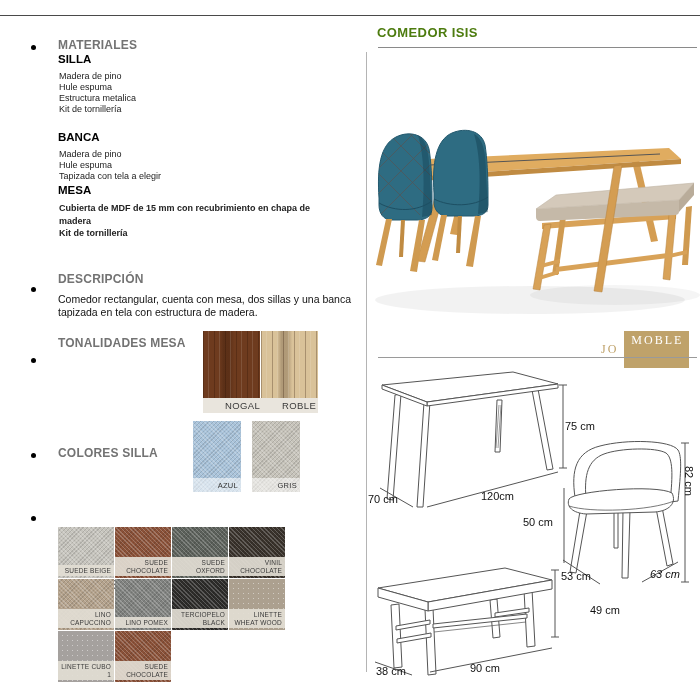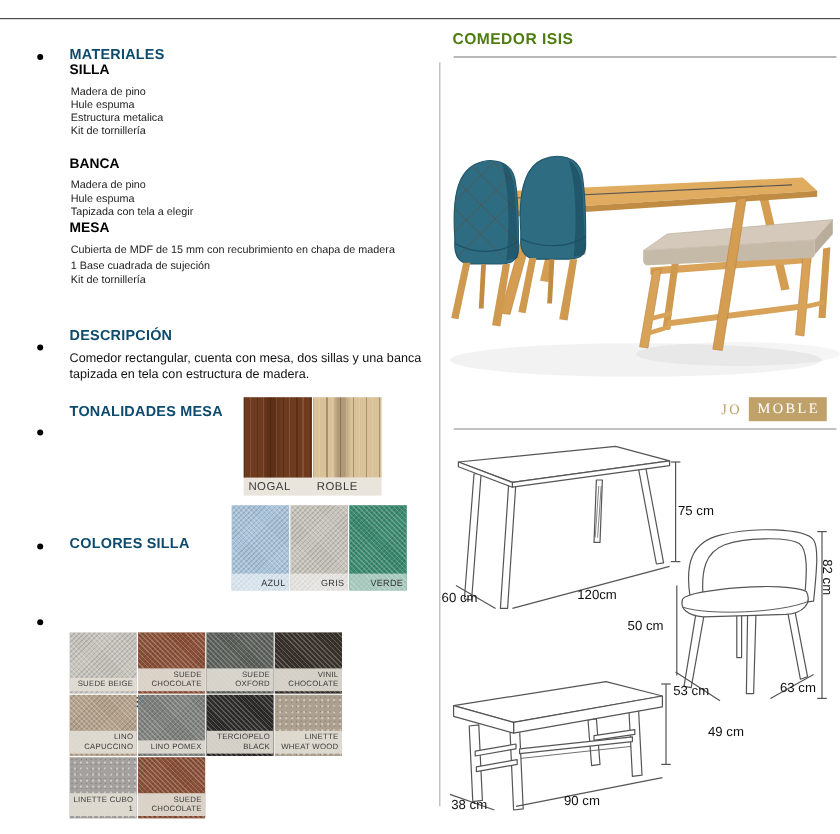--- a/index.html
+++ b/index.html
@@ -4,21 +4,21 @@
 <style>
   * { margin:0; padding:0; box-sizing:border-box; }
   html,body { background:#fff; }
   body { font-family:"Liberation Sans", sans-serif; color:#1a1a1a; }
   .page { position:relative; width:700px; height:695px; background:#fff; overflow:hidden; }
 
   .topline { position:absolute; left:0; top:15px; width:700px; height:0; border-top:1.5px solid #4a4a4a; }
 
   
   .bullet { position:absolute; width:5px; height:5px; border-radius:50%; background:#000; }
-  .h-main { position:absolute; left:58px; font-size:12px; font-weight:bold; color:#0c4a6e; letter-spacing:.2px; }
+  .h-main { position:absolute; left:58px; font-size:12px; font-weight:bold; color:#737373; letter-spacing:.2px; }
   .h-sub  { position:absolute; left:58px; font-size:11.5px; font-weight:bold; color:#000; }
   .body-list { position:absolute; left:59px; width:285px; font-size:9px; color:#222; }
   .body-list div { line-height:11px; }
   .body-list.wide div { line-height:12.5px; }
   .desc-text { position:absolute; left:58px; width:300px; font-size:10.5px; line-height:13px; color:#111; }
 
   
   .swatch-cell { position:relative; overflow:hidden; }
   .fabric::before { content:""; position:absolute; inset:0;
      background-image:
@@ -31,23 +31,23 @@
      background-size:4px 4px, 5px 5px; background-position:0 0, 2px 2px; }
   .wood::before { content:""; position:absolute; inset:0;
      background-image:
        repeating-linear-gradient(90deg, rgba(40,15,0,.28) 0 1px, transparent 1px 5px, rgba(255,255,255,.12) 5px 6px, transparent 6px 11px),
        linear-gradient(90deg, transparent 0 28%, rgba(30,10,0,.22) 36% 46%, transparent 55%); }
 
   .tono-block { position:absolute; left:203px; top:331px; width:115px; }
   .tono-row { display:flex; gap:1px; }
   .tono-cell { width:57px; height:67px; }
   .tono-labels { display:flex; background:#e9e5dd; height:15px; }
-  .tono-labels span { width:57px; font-size:9.5px; color:#3a3a3a; line-height:15px; padding-left:4px; letter-spacing:.4px; }
-
-  .silla-block { position:absolute; left:193px; top:421px; display:flex; gap:1px; }
+  .tono-labels span { width:57px; font-size:9.5px; color:#3a3a3a; line-height:15px; padding-left:22px; letter-spacing:.4px; }
+
+  .silla-block { position:absolute; left:193px; top:421px; display:flex; gap:11px; }
   .silla-cell { width:48px; height:71px; }
   .silla-label { position:absolute; left:0; right:0; bottom:0; height:14px; background:rgba(255,255,255,.55);
      font-size:7.5px; color:#333; text-align:right; padding:3px 3px 0 0; letter-spacing:.3px; }
 
   .banca-grid { position:absolute; left:58px; top:527px; width:229px; display:flex; flex-wrap:wrap; gap:1px; }
   .banca-cell { width:56px; height:51px; }
   .banca-label { position:absolute; left:0; right:0; bottom:2px; background:rgba(226,221,212,.92);
      font-size:6.5px; line-height:7.5px; color:#3a3a3a; text-align:right; padding:2px 3px; letter-spacing:.2px;
      text-transform:uppercase; }
 
@@ -56,21 +56,21 @@
   .title-underline { position:absolute; left:378px; top:47px; width:319px; border-top:1px solid #8a8a8a; }
   .vline { position:absolute; left:366px; top:52px; height:620px; border-left:1px solid #b4b4b4; }
   .photo-divider { position:absolute; left:378px; top:357px; width:319px; border-top:1px solid #9a9a9a; }
 
   .photo { position:absolute; left:370px; top:65px; width:330px; height:290px; }
   .drawings { position:absolute; left:360px; top:360px; width:340px; height:335px; }
 
   .logo { position:absolute; left:601px; top:331px; display:flex; align-items:center;
      font-family:"Liberation Serif", serif; }
   .logo-jo { font-size:12px; letter-spacing:2px; margin-right:6px; }
-  .logo-badge { color:#fff; font-size:12px; letter-spacing:2px; padding:2px 6px 3px 7px; }
+  .logo-badge { color:#fff; font-size:12px; letter-spacing:2px; padding:2px 6px 20px 7px; }
 
   .dim { position:absolute; font-size:11px; color:#111; white-space:nowrap; }
   .dim-vert { writing-mode:vertical-rl; }
 
   line, polyline, path.stroke-only { stroke:#555; }
 </style>
 </head>
 <body>
 
 <div class="page">
@@ -89,23 +89,22 @@
   </div>
 
   <div class="h-sub" style="top:131px;">BANCA</div>
   <div class="body-list" style="top:149px;">
     <div>Madera de pino</div>
     <div>Hule espuma</div>
     <div>Tapizada con tela a elegir</div>
   </div>
 
   <div class="h-sub" style="top:184px;">MESA</div>
-  <div class="body-list wide" style="top:202px; width:280px;">
+  <div class="body-list wide" style="top:202px; width:280px;font-weight:bold;">
     <div>Cubierta de MDF de 15 mm con recubrimiento en chapa de madera</div>
-    <div>1 Base cuadrada de sujeción</div>
     <div>Kit de tornillería</div>
   </div>
 
   <span class="bullet" style="left:31px; top:287px;"></span>
   <div class="h-main" style="top:272px;">DESCRIPCIÓN</div>
   <div class="desc-text" style="top:293px;">Comedor rectangular, cuenta con mesa, dos sillas y una banca tapizada en tela con estructura de madera.</div>
 
   <span class="bullet" style="left:31px; top:358px;"></span>
   <div class="h-main" style="top:336px;">TONALIDADES MESA</div>
 
@@ -122,23 +121,20 @@
 
   <span class="bullet" style="left:31px; top:453px;"></span>
   <div class="h-main" style="top:446px;">COLORES SILLA</div>
 
   <div class="silla-block">
     <div class="silla-cell swatch-cell fabric" style="background-color: rgb(169, 195, 218);">
       <span class="silla-label">AZUL</span>
     </div>
     <div class="silla-cell swatch-cell fabric" style="background-color: rgb(198, 195, 186);">
       <span class="silla-label">GRIS</span>
-    </div>
-    <div class="silla-cell swatch-cell fabric" style="background-color: rgb(60, 138, 112);">
-      <span class="silla-label">VERDE</span>
     </div>
   </div>
 
   <span class="bullet" style="left:31px; top:516px;"></span>
   <div class="h-main" style="top:536px;margin-top:42px;">COLORES BANCA</div>
 
   <div class="banca-grid">
     <div class="banca-cell swatch-cell fabric" style="background-color: rgb(198, 196, 189);">
       <span class="banca-label">SUEDE BEIGE</span>
       </div>
@@ -307,22 +303,22 @@
       <line x1="195" y1="210" x2="195" y2="277"></line>
       <line x1="191" y1="210" x2="199" y2="210"></line>
         <line x1="191" y1="277" x2="199" y2="277"></line>
       <line x1="70" y1="312" x2="192" y2="288"></line>
       <line x1="15" y1="302" x2="52" y2="315"></line>
     </g>
   </svg>
 
   <div class="dim" style="left:565px; top:420px;">75 cm</div>
   <div class="dim" style="left:481px; top:490px;">120cm</div>
-  <div class="dim" style="left:368px; top:493px;">60 cm</div>
+  <div class="dim" style="left:368px; top:493px;">70 cm</div>
   <div class="dim dim-vert" style="left:683px; top:466px;">82 cm</div>
   <div class="dim" style="left:523px; top:516px;">50 cm</div>
   <div class="dim" style="left:561px; top:570px;">53 cm</div>
-  <div class="dim" style="left:650px; top:568px;">63 cm</div>
+  <div class="dim" style="left:650px; top:568px;font-style:italic;">63 cm</div>
   <div class="dim" style="left:590px; top:604px;">49 cm</div>
   <div class="dim" style="left:470px; top:662px;">90 cm</div>
   <div class="dim" style="left:376px; top:665px;">38 cm</div>
 
 </div>
 
 </body></html>

